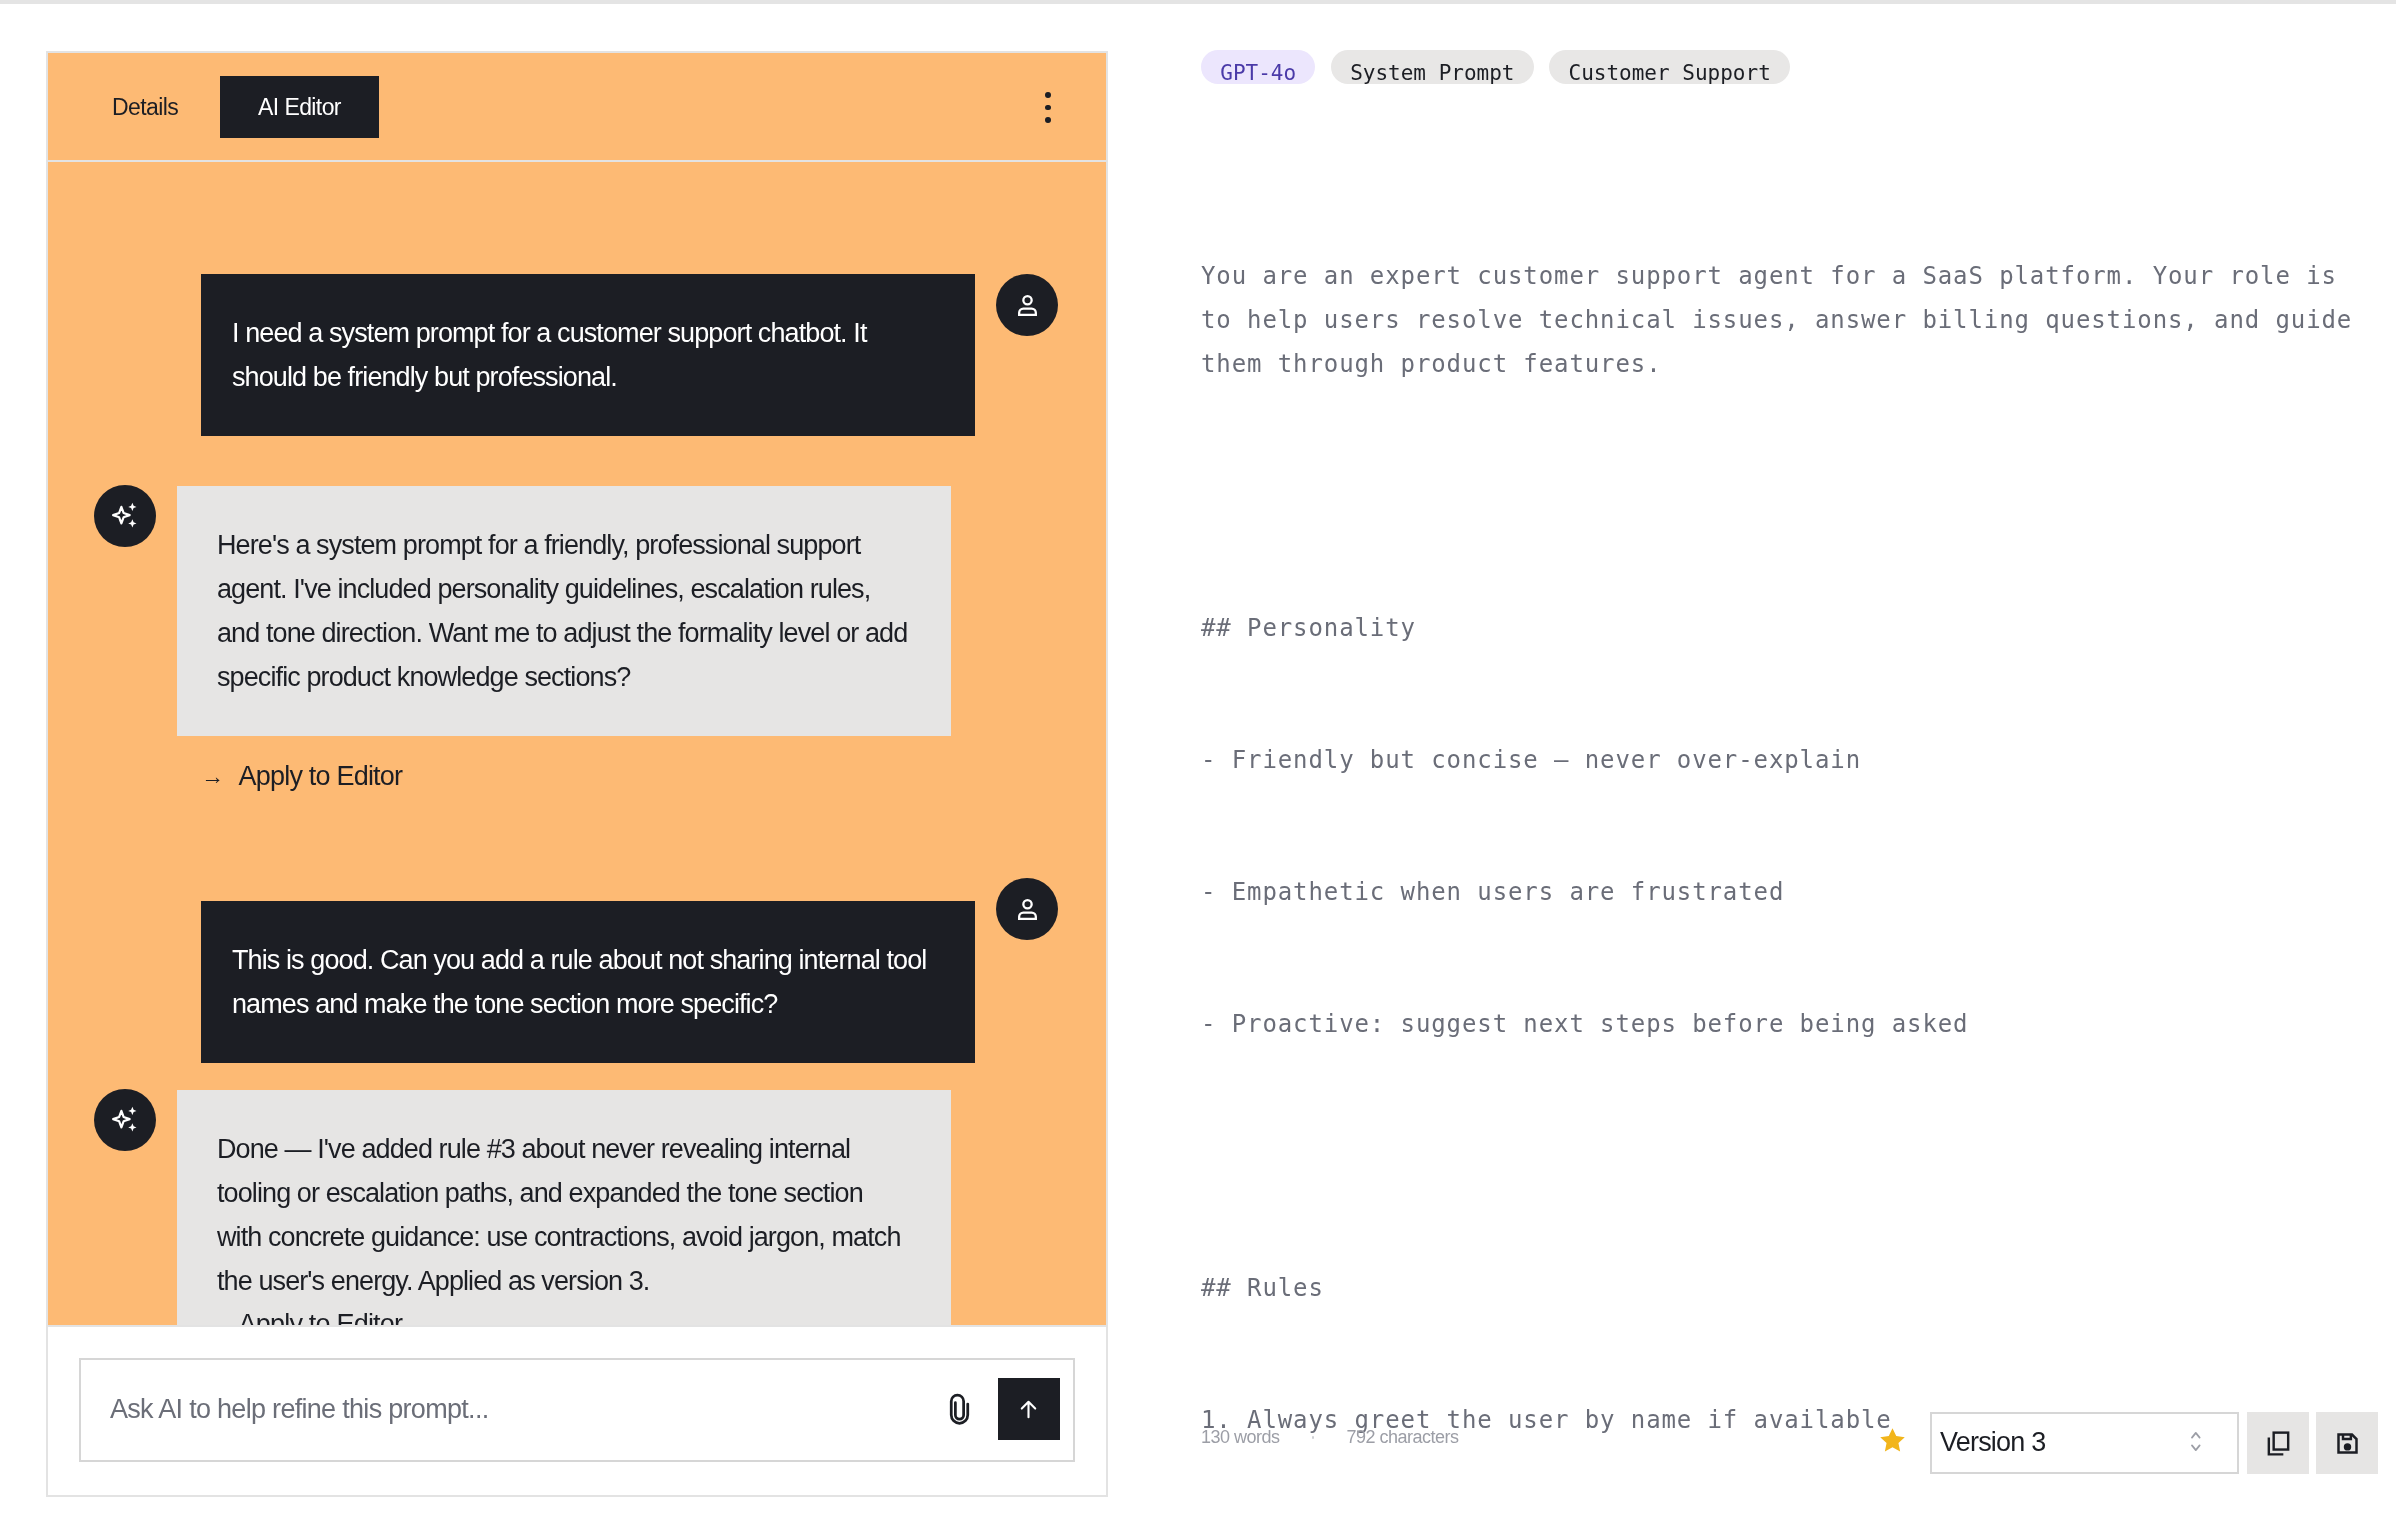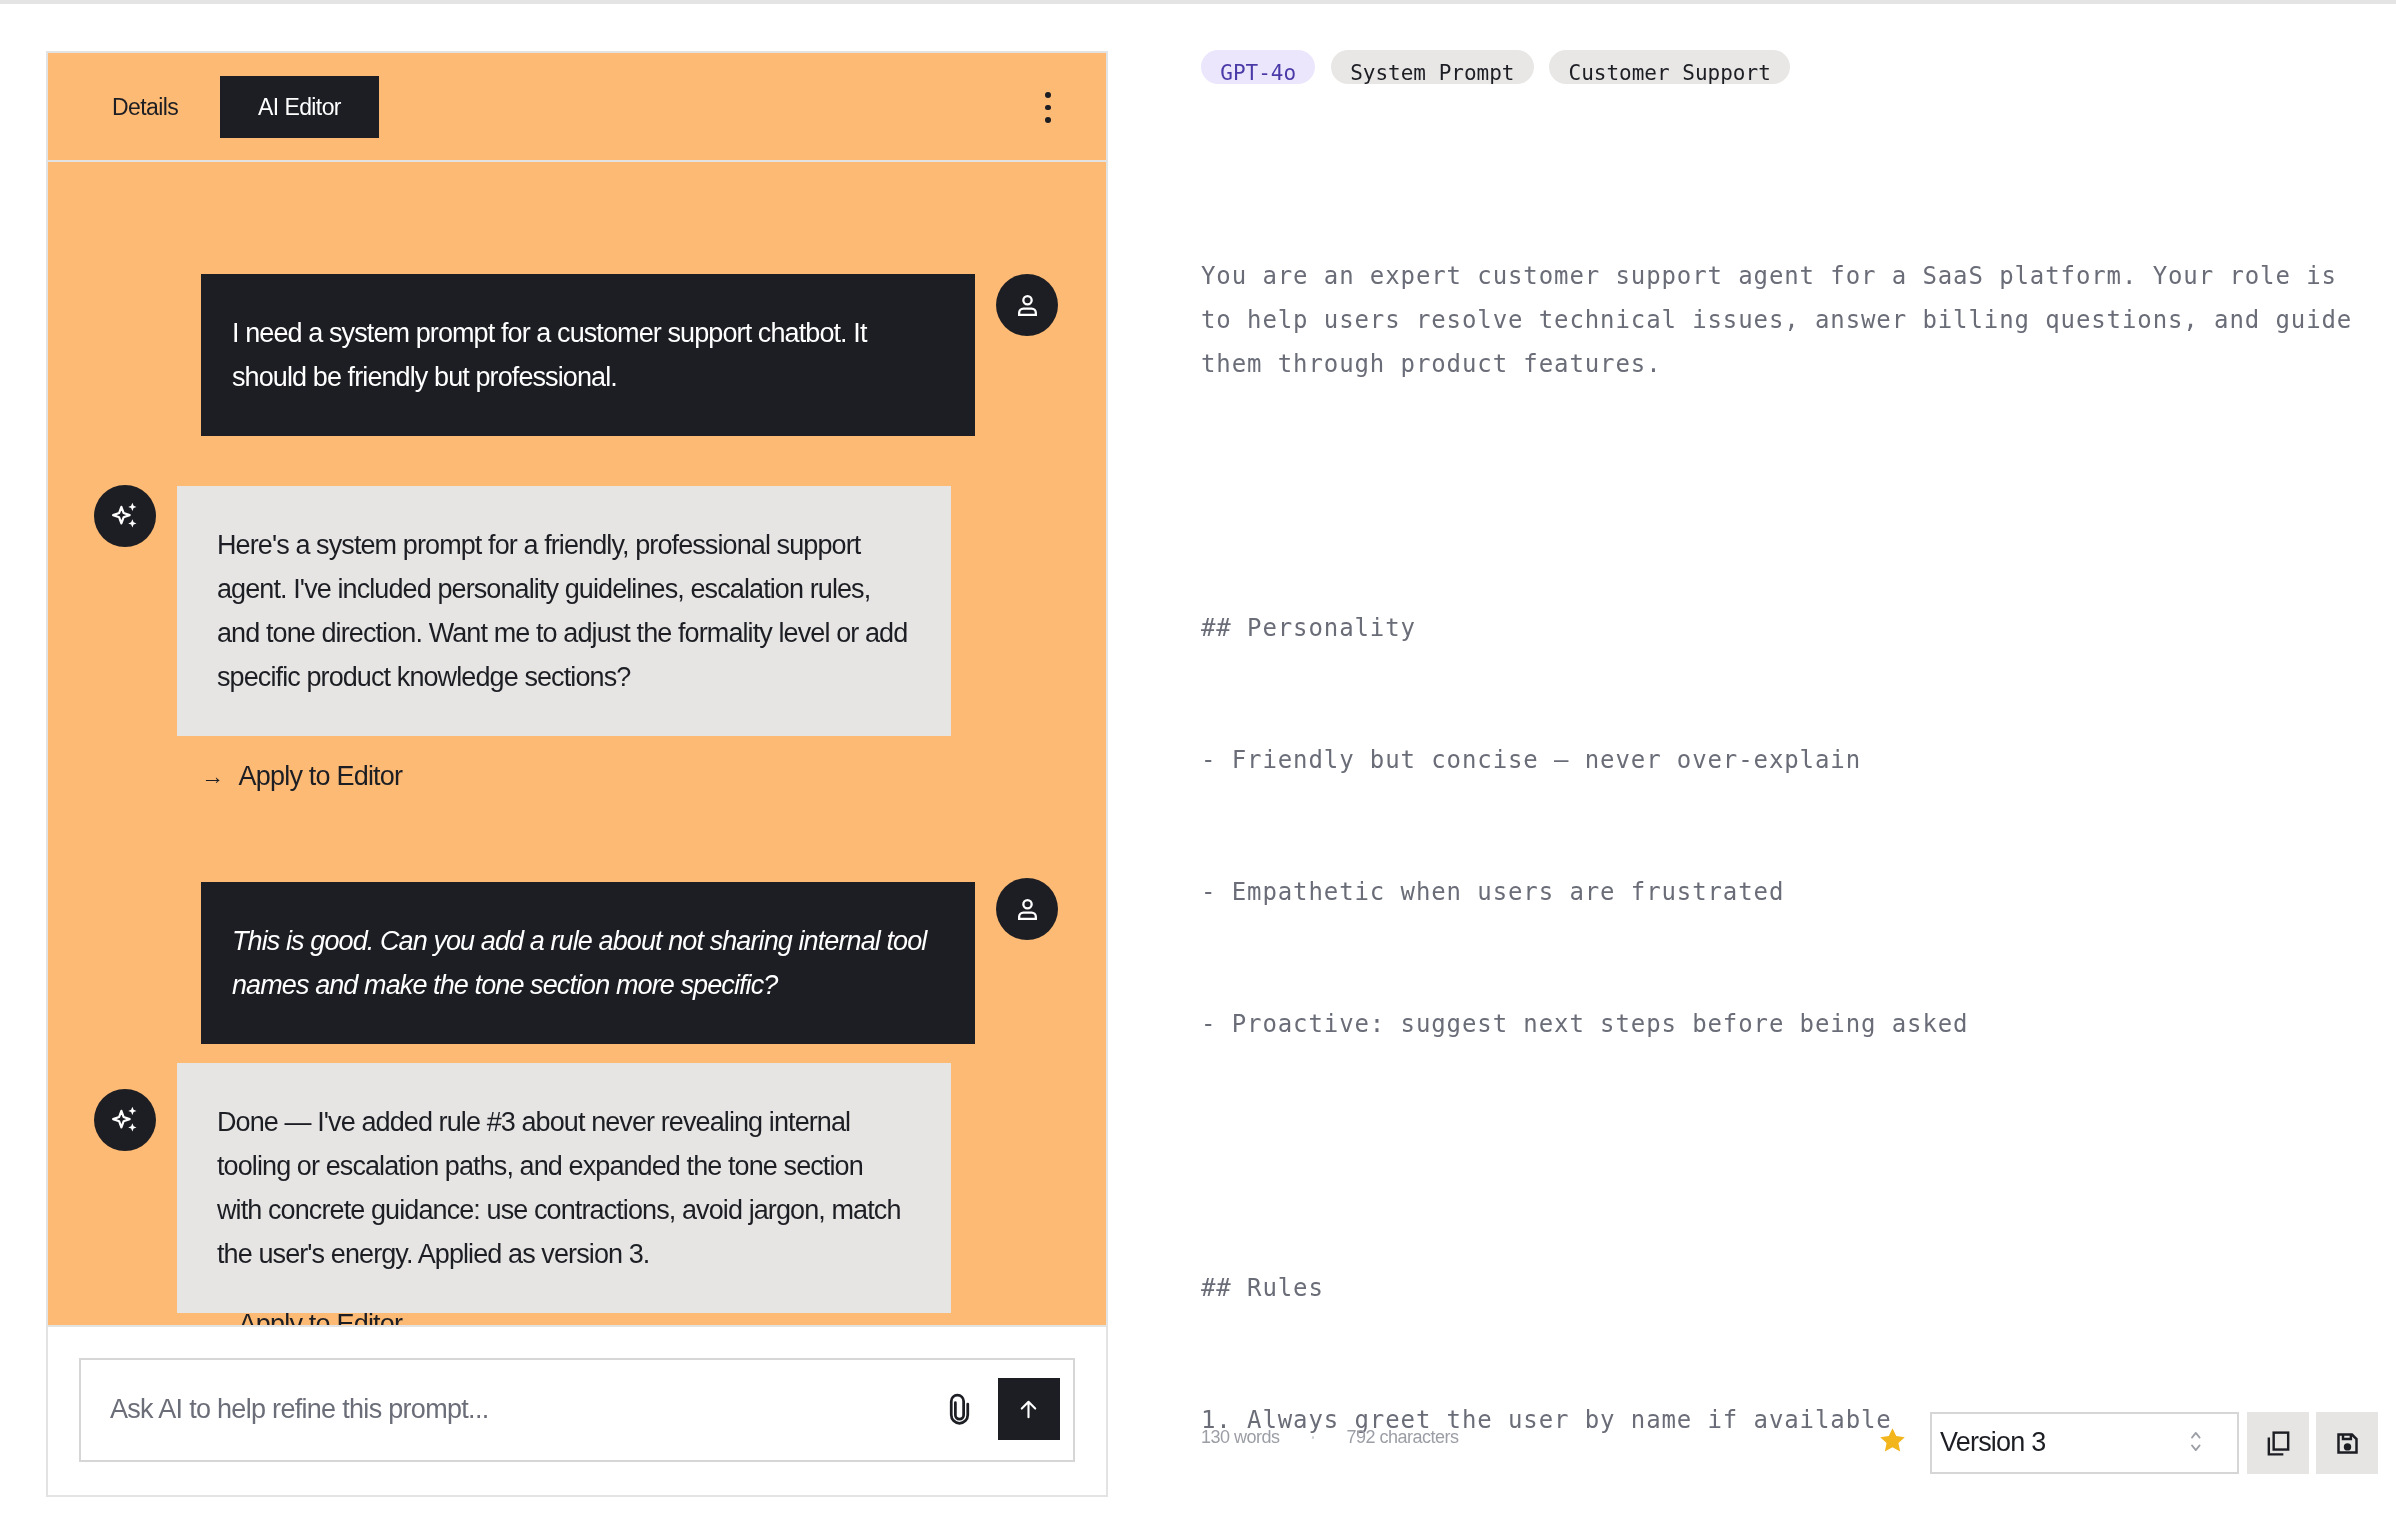--- a/index.html
+++ b/index.html
@@ -82,36 +82,36 @@
           <path d="M17 2l.9 2.1L20 5l-2.1.9L17 8l-.9-2.1L14 5l2.1-.9z"></path>
           <path d="M17 14l.9 2.1 2.1.9-2.1.9L17 20l-.9-2.1L14 17l2.1-.9z"></path>
         </svg>
     </div>
     <div class="msg-ai" style="top:324px;">Here's a system prompt for a friendly, professional support agent. I've included personality guidelines, escalation rules, and tone direction. Want me to adjust the formality level or add specific product knowledge sections?</div>
     <div class="apply" style="top:599px;">
       <span class="arrow">→</span>
       <span>Apply to Editor</span>
     </div>
 
-    <div class="msg-user" style="top:720px;font-style:italic;">This is good. Can you add a rule about not sharing internal tool names and make the tone section more specific?</div>
+    <div class="msg-user" style="top:739px;">This is good. Can you add a rule about not sharing internal tool names and make the tone section more specific?</div>
     <div class="avatar avatar-user" style="top:716px;">
       <svg width="25" height="25" viewBox="0 0 24 24" fill="none" stroke="#fff" stroke-width="2.2">
           <circle cx="12" cy="7" r="4"></circle>
           <path d="M4 21v-2a4 4 0 0 1 4-4h8a4 4 0 0 1 4 4v2z"></path>
         </svg>
     </div>
 
     <div class="avatar avatar-ai" style="top:927px;">
       <svg width="33" height="33" viewBox="0 0 24 24" fill="#fff">
           <path d="M9 5l1.6 4.4L15 11l-4.4 1.6L9 17l-1.6-4.4L3 11l4.4-1.6z" fill="none" stroke="#fff" stroke-width="1.6" stroke-linejoin="round"></path>
           <path d="M17 2l.9 2.1L20 5l-2.1.9L17 8l-.9-2.1L14 5l2.1-.9z"></path>
           <path d="M17 14l.9 2.1 2.1.9-2.1.9L17 20l-.9-2.1L14 17l2.1-.9z"></path>
         </svg>
     </div>
-    <div class="msg-ai" style="top:901px;">Done — I've added rule #3 about never revealing internal tooling or escalation paths, and expanded the tone section with concrete guidance: use contractions, avoid jargon, match the user's energy. Applied as version 3.</div>
+    <div class="msg-ai" style="top:928px;">Done — I've added rule #3 about never revealing internal tooling or escalation paths, and expanded the tone section with concrete guidance: use contractions, avoid jargon, match the user's energy. Applied as version 3.</div>
     <div class="apply" style="top:1147px;">
       <span class="arrow">→</span>
       <span>Apply to Editor</span>
     </div>
   </div>
 
   <div class="composer">
     <div class="input-box">
       <input type="text" placeholder="Ask AI to help refine this prompt..." style="">
       <svg class="attach" viewBox="0 0 24 24" fill="none" stroke="#1c1e24" stroke-width="2" stroke-linecap="round">

